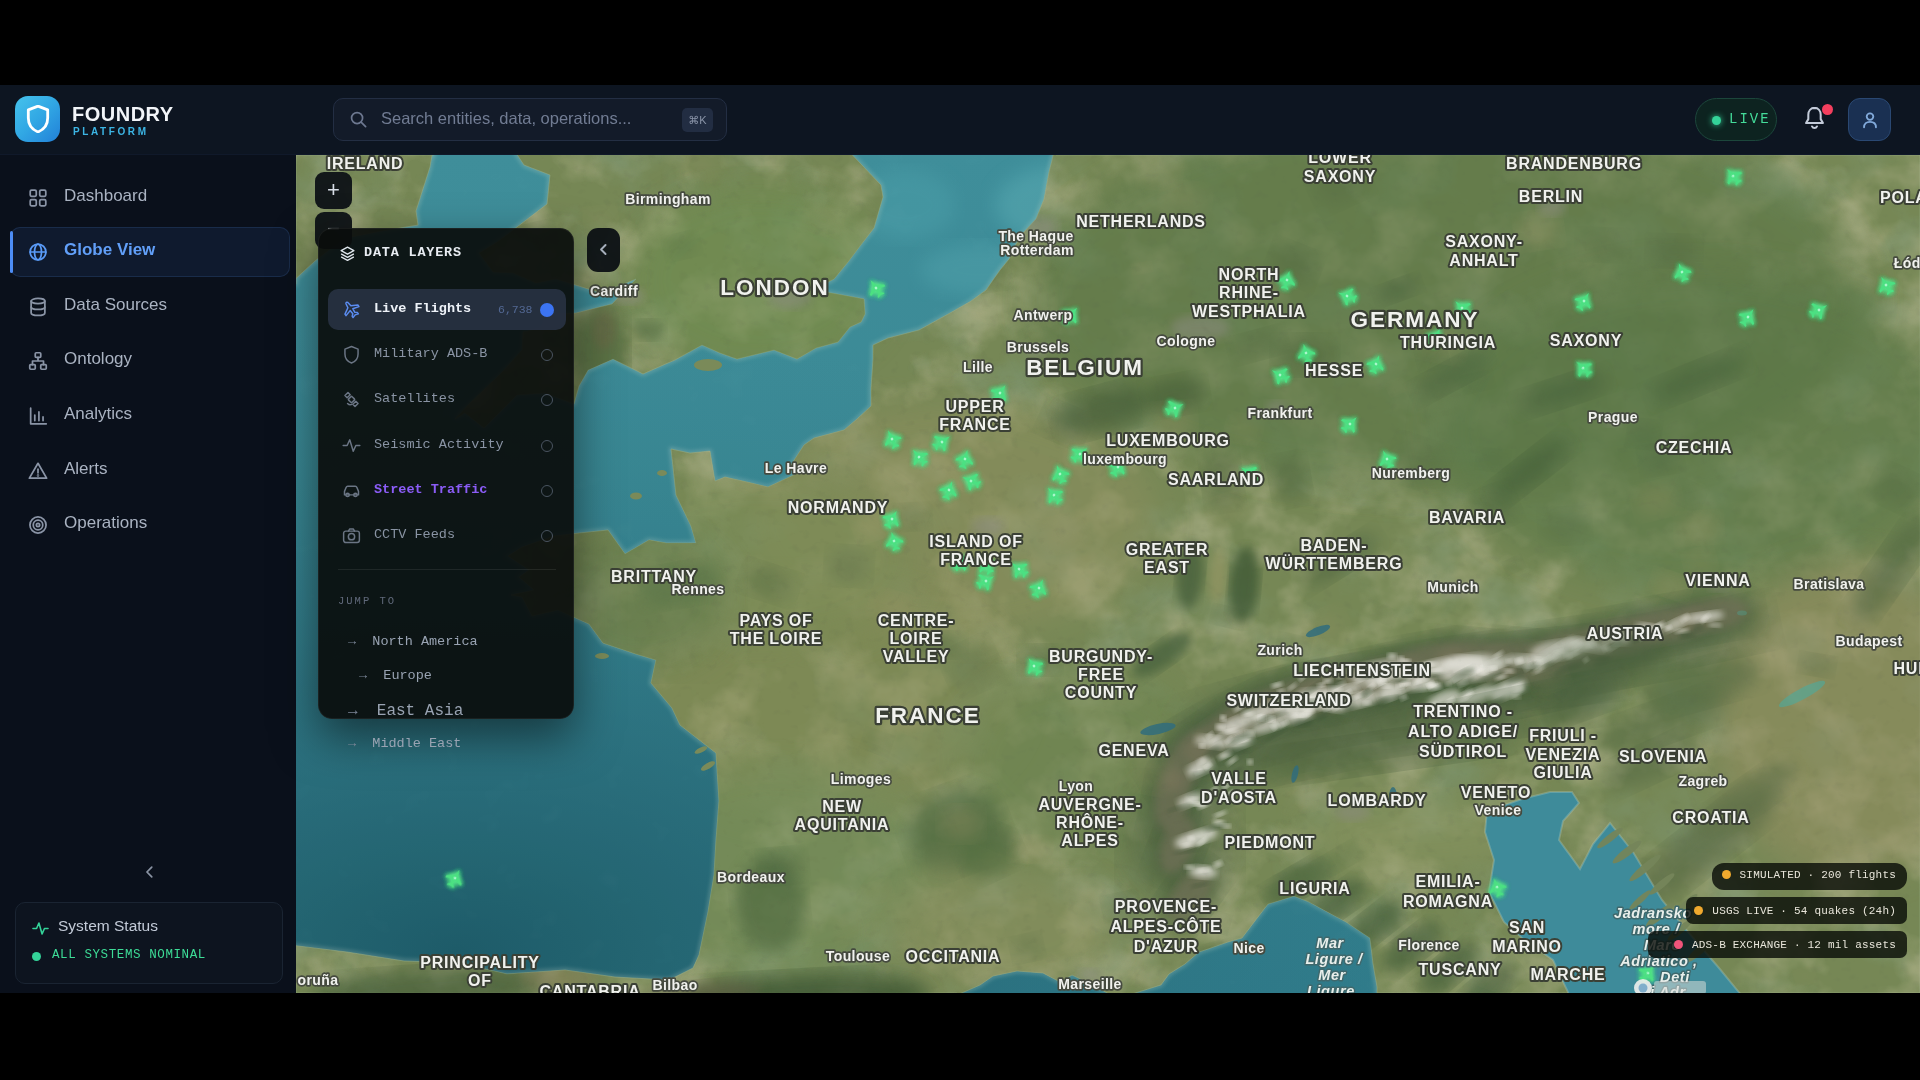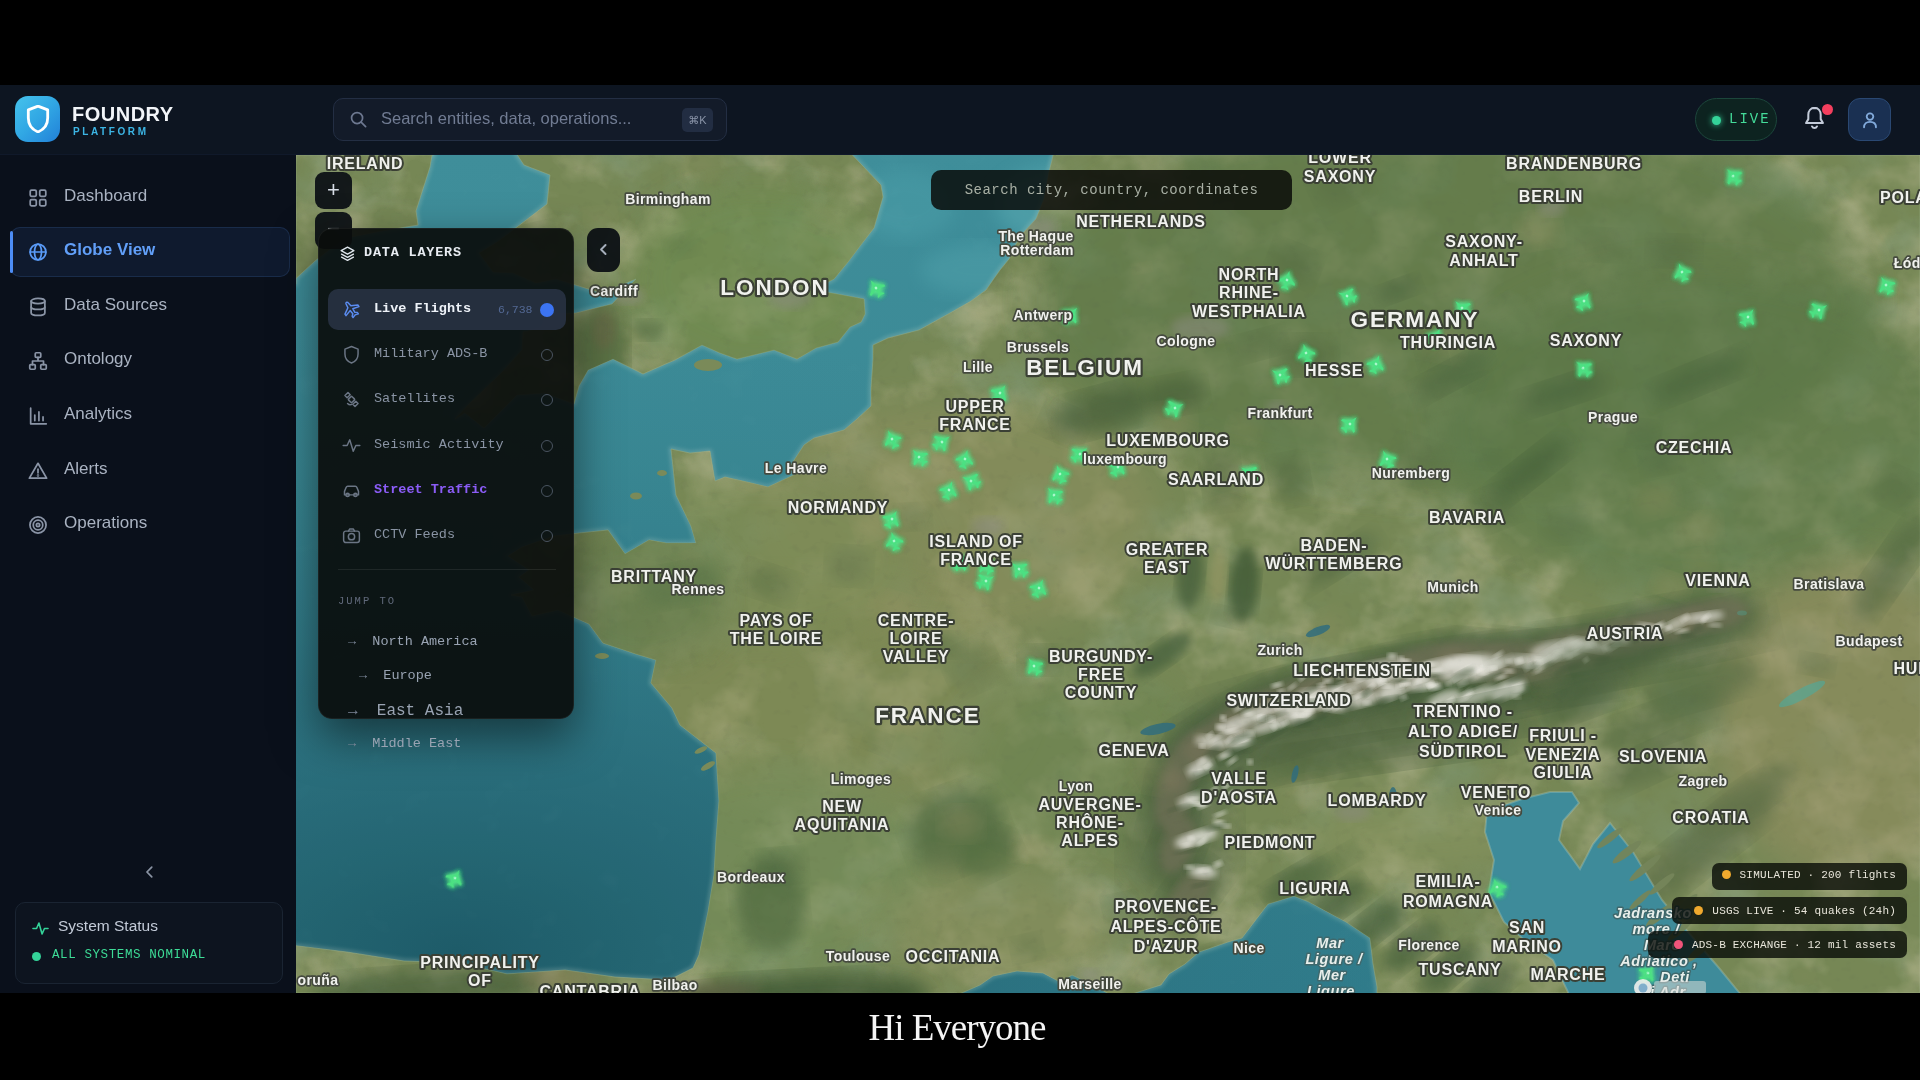--- a/index.html
+++ b/index.html
@@ -989,21 +989,20 @@
         </g>
 </svg>
     </div>
 <div style="position:absolute;left:315px;top:172px;width:37px;height:37px;background:rgba(11,15,20,0.93);border-radius:9px;color:#d7dde6;font-size:22px;text-align:center;line-height:36px">+</div>
 <div style="position:absolute;left:315px;top:212px;width:37px;height:37px;background:rgba(11,15,20,0.93);border-radius:9px;color:#d7dde6;font-size:22px;text-align:center;line-height:34px">−</div>
 <div style="position:absolute;left:587px;top:228px;width:33px;height:44px;background:rgba(9,13,18,0.92);border-radius:11px">
       <svg width="13" height="13" viewBox="0 0 16 16" style="position:absolute;left:10px;top:15px">
         <path d="M10.5 2.5 L5 8 L10.5 13.5" fill="none" stroke="#aab3c0" stroke-width="2.4" stroke-linecap="round" stroke-linejoin="round"></path>
       </svg>
     </div>
-<div class="mono" style="position:absolute;left:931px;top:170px;width:361px;height:40px;background:rgba(8,10,7,0.84);border-radius:10px;text-align:center;line-height:40px;font-size:14px;color:#a9b0a5;letter-spacing:0.5px">Search city, country, coordinates</div>
 <div style="position:absolute;left:318px;top:228px;width:256px;height:491px;background:rgba(10,13,12,0.93);border:1px solid rgba(255,255,255,0.06);border-radius:14px;box-shadow:0 18px 45px rgba(0,0,0,0.5)">
       <svg width="17" height="17" viewBox="0 0 24 24" style="position:absolute;left:20px;top:16px">
         <path d="M12 3 L21 8 L12 13 L3 8 Z" fill="none" stroke="#dfe5ec" stroke-width="1.9" stroke-linejoin="round"></path>
         <path d="M3 12.5 L12 17.5 L21 12.5" fill="none" stroke="#dfe5ec" stroke-width="1.9" stroke-linejoin="round"></path>
         <path d="M3 16.8 L12 21.8 L21 16.8" fill="none" stroke="#dfe5ec" stroke-width="1.9" stroke-linejoin="round"></path>
       </svg>
       <div class="mono" style="position:absolute;left:45px;top:16px;font-size:13.5px;font-weight:bold;color:#e8ecf2;letter-spacing:0.8px">DATA LAYERS</div>
       <div style="position:absolute;left:9px;top:60px;width:238px;height:41px;background:rgba(42,53,70,0.85);border-radius:10px"></div>
       <svg width="21" height="21" viewBox="0 0 24 24" style="position:absolute;left:22px;top:70px">
         <path d="M10.2 3.2 C10.8 1.8 12.2 1.8 12.8 3.2 L13.6 8.2 L20.5 12.2 V14.4 L13.4 12.3 L12.9 17 L15.2 19 V20.8 L11.5 19.6 L7.8 20.8 V19 L10.1 17 L9.6 12.3 L2.5 14.4 V12.2 L9.4 8.2 Z" transform="rotate(-35 11.5 11.5)" stroke="#5b8cf0" stroke-width="1.7" fill="none" stroke-linejoin="round" stroke-linecap="round"></path>
@@ -1043,27 +1042,24 @@
       </svg>
       <div class="mono" style="position:absolute;left:55px;top:298px;font-size:13.5px;font-weight:normal;color:#8a94a4">CCTV Feeds</div>
       <div style="position:absolute;left:222px;top:301px;width:12px;height:12px;border-radius:50%;border:1.6px solid #49535f"></div>
       <div style="position:absolute;left:19px;top:340px;width:218px;height:1px;background:rgba(255,255,255,0.08)"></div>
       <div class="mono" style="position:absolute;left:19px;top:366px;font-size:10.5px;color:#60697a;letter-spacing:2px">JUMP TO</div>
       <div class="mono" style="position:absolute;left:29px;top:405px;font-size:13.5px;color:#99a3b2"><span style="color:#7b8596">→</span>&nbsp; North America</div>
       <div class="mono" style="position:absolute;left:40px;top:439px;font-size:13.5px;color:#99a3b2"><span style="color:#7b8596">→</span>&nbsp; Europe</div>
       <div class="mono" style="position:absolute;left:29px;top:473px;font-size:16px;color:#99a3b2"><span style="color:#7b8596">→</span>&nbsp; East Asia</div>
       <div class="mono" style="position:absolute;left:29px;top:507px;font-size:13.5px;color:#99a3b2"><span style="color:#7b8596">→</span>&nbsp; Middle East</div>
     </div>
-<div style="position:absolute;right:13px;top:863px;height:27px;background:rgba(8,11,6,0.8);border-radius:7px;display:flex;align-items:center;padding:0 11px 4px 10px;white-space:nowrap">
+<div style="position:absolute;right:13px;top:863px;height:27px;background:rgba(8,11,6,0.8);border-radius:12px;display:flex;align-items:center;padding:0 11px 4px 10px;white-space:nowrap">
       <div style="width:9px;height:9px;border-radius:50%;background:#f0a92e;margin-right:9px;flex:none"></div>
       <div class="mono" style="font-size:11px;color:#e9e6db;letter-spacing:0.2px">SIMULATED · 200 flights</div>
     </div>
-<div style="position:absolute;right:13px;top:897px;height:27px;background:rgba(8,11,6,0.8);border-radius:7px;display:flex;align-items:center;padding:0 11px 0 22px;white-space:nowrap">
+<div style="position:absolute;right:13px;top:897px;height:27px;background:rgba(8,11,6,0.8);border-radius:7px;display:flex;align-items:center;padding:0 11px 0 8px;white-space:nowrap">
       <div style="width:9px;height:9px;border-radius:50%;background:#f0a92e;margin-right:9px;flex:none"></div>
       <div class="mono" style="font-size:11px;color:#e9e6db;letter-spacing:0.2px">USGS LIVE · 54 quakes (24h)</div>
     </div>
 <div style="position:absolute;right:13px;top:931px;height:27px;background:rgba(8,11,6,0.8);border-radius:7px;display:flex;align-items:center;padding:0 11px 0 26px;white-space:nowrap">
       <div style="width:9px;height:9px;border-radius:50%;background:#f0547a;margin-right:9px;flex:none"></div>
       <div class="mono" style="font-size:11px;color:#e9e6db;letter-spacing:0.2px">ADS-B EXCHANGE · 12 mil assets</div>
     </div>
-    <div id="botbar">
-      <div style="position:absolute;left:0;top:13px;width:1914px;text-align:center;font-family:'Liberation Serif',serif;font-size:37px;color:#f5f5f5;letter-spacing:-1px">Hi Everyone</div>
-    </div>
   </div>
 </body></html>

